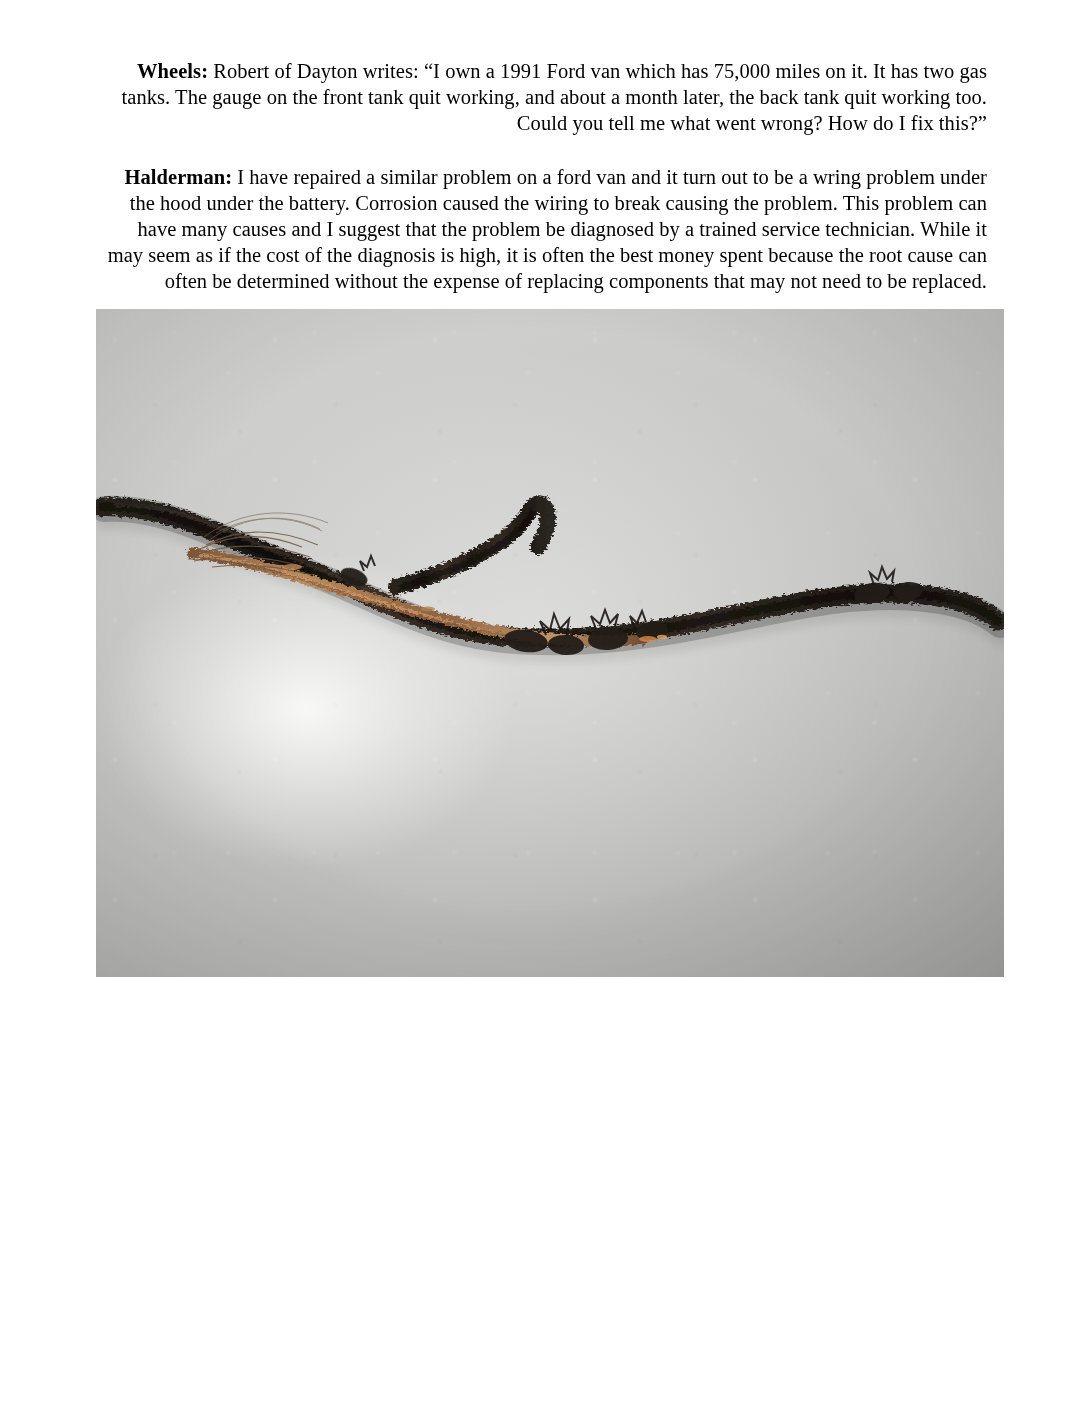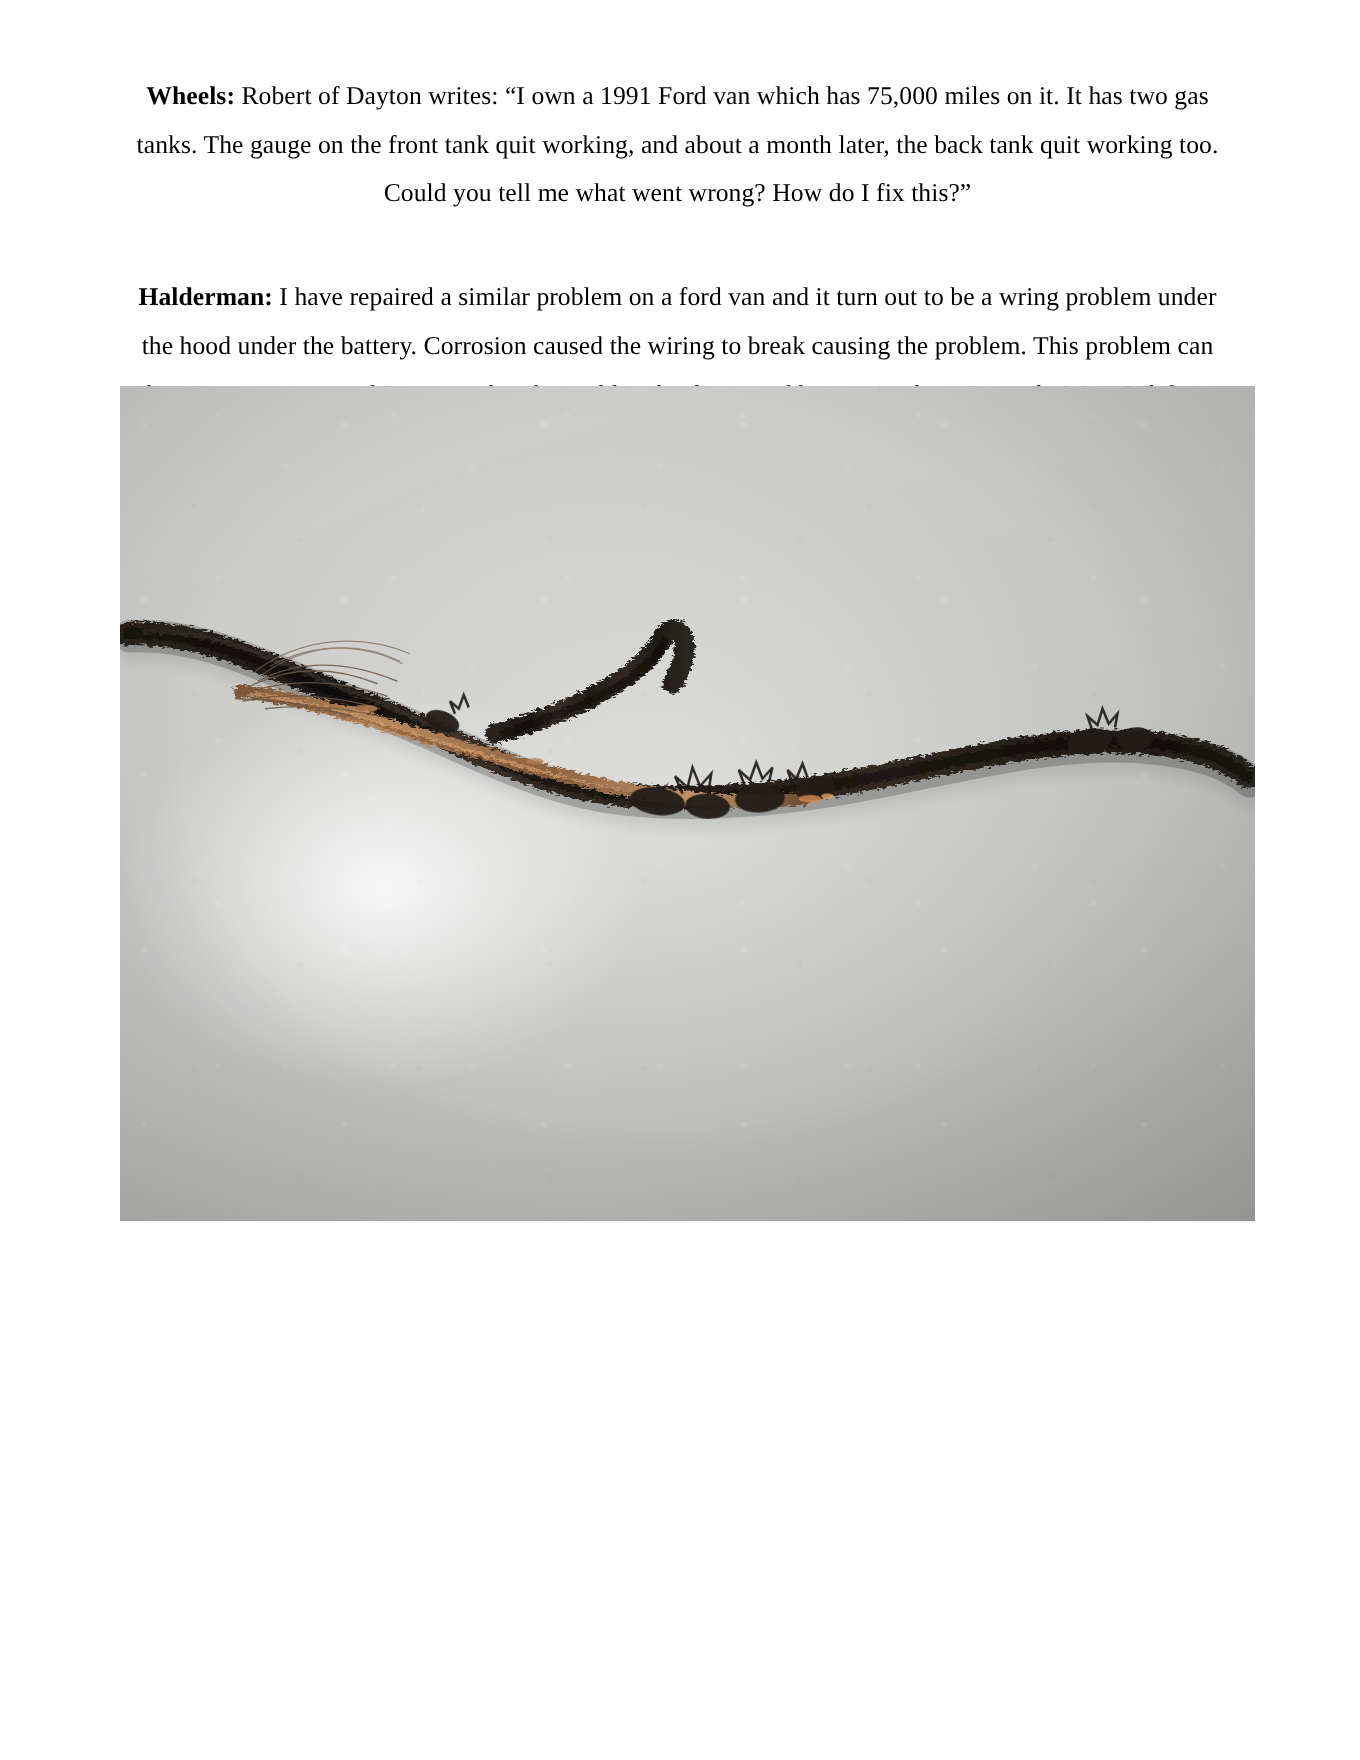--- a/index.html
+++ b/index.html
@@ -24,27 +24,27 @@
     background: #ffffff;
   }
   .content {
     position: absolute;
     left: 97px;
     top: 58px;
     width: 890px;
   }
   .para {
     font-size: 20.5px;
-    line-height: 39px;
-    text-align: center;
+    line-height: 26px;
+    text-align: right;
     margin: 0 0 0 0;
     letter-spacing: 0.05px;
   }
   .para + .para {
-    margin-top: 44px;
+    margin-top: 28px;
   }
   .lead {
     font-weight: bold;
   }
   .photo-wrap {
     position: absolute;
     left: 96px;
     top: 309px;
     width: 908px;
     height: 668px;

